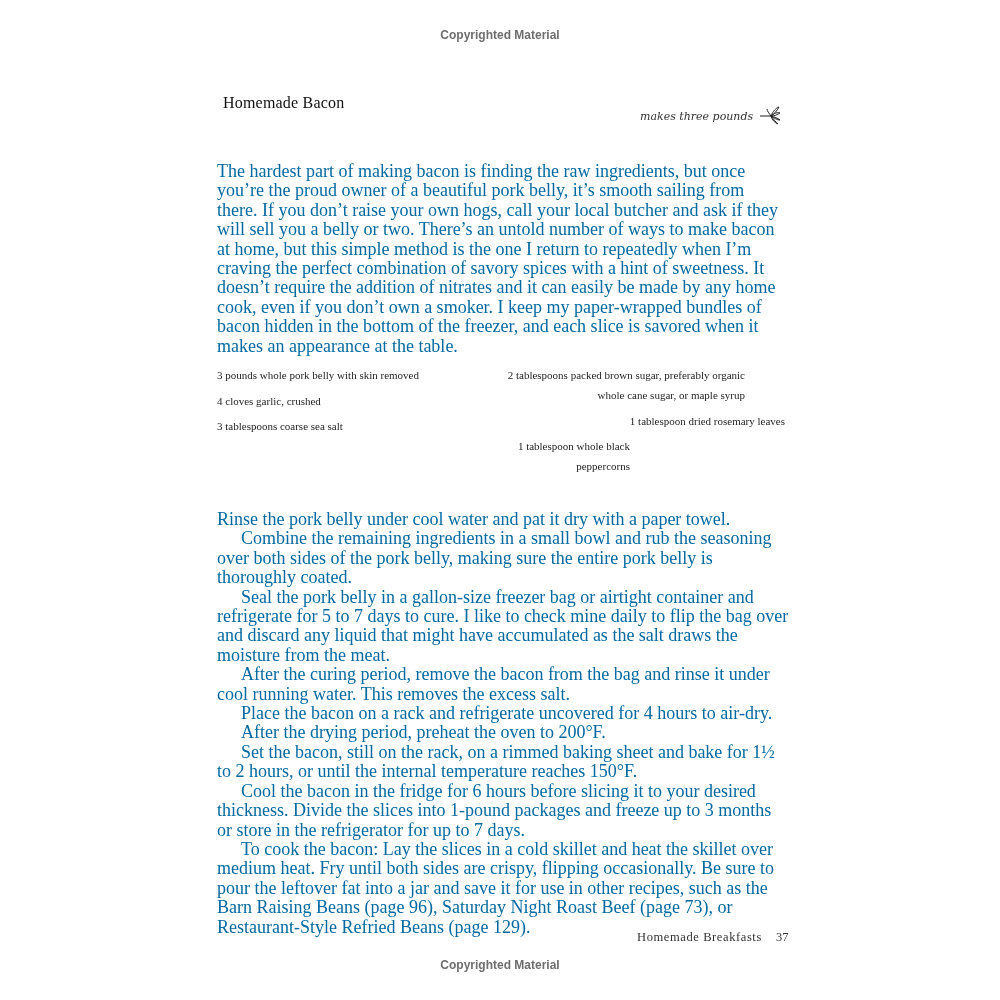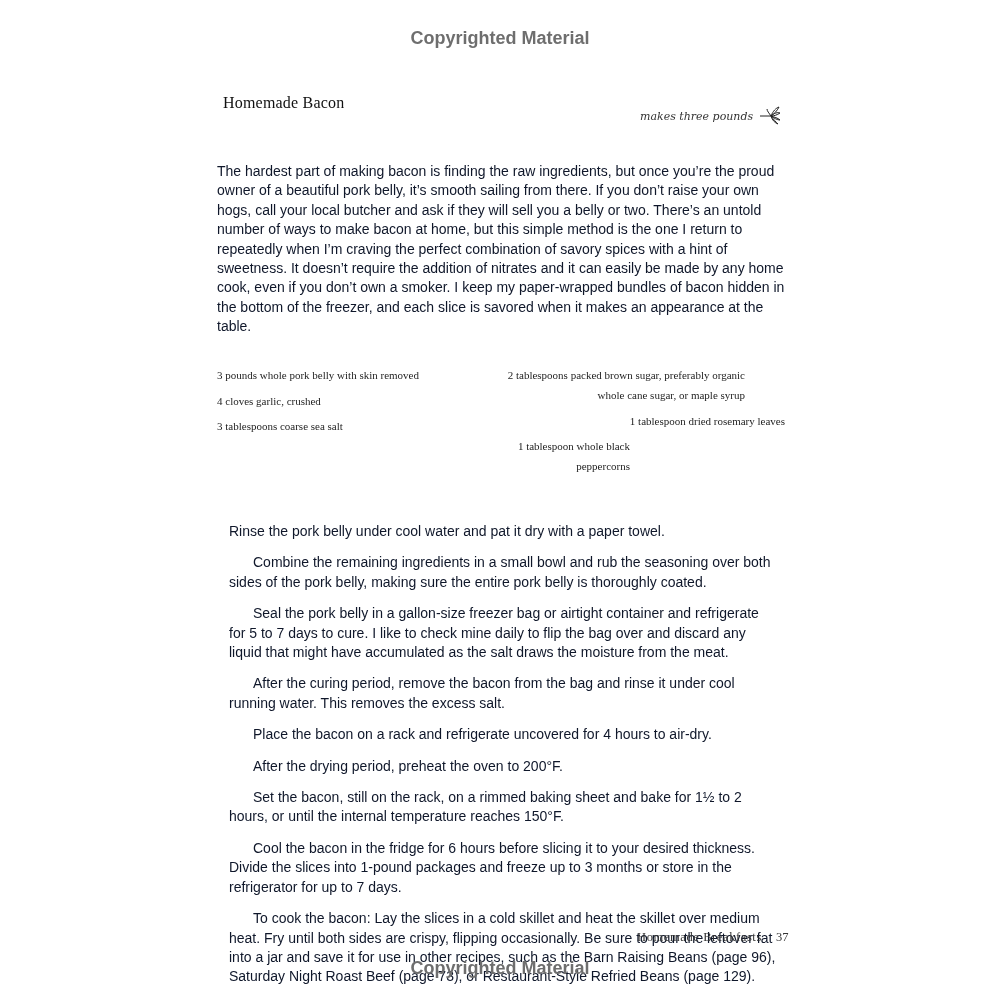--- a/index.html
+++ b/index.html
@@ -1,34 +1,34 @@
 <!DOCTYPE html>
 <html><head>
 <meta charset="utf-8">
 <style>
   html, body { margin:0; padding:0; background:#ffffff; }
   body { width:1000px; height:1000px; position:relative; overflow:hidden; color:#1e1e1e; }
   .copyright { position:absolute; left:0; width:1000px; text-align:center;
-    font-family:"Liberation Sans", sans-serif; font-weight:bold; font-size:18px; color:#6e6e6e; }
+    font-family:"Liberation Sans", sans-serif; font-weight:bold; font-size:12px; color:#6e6e6e; }
   .copyright.top { top:28px; }
   .copyright.bottom { top:958px; }
   .title { position:absolute; left:223px; top:94px; font-family:"Liberation Serif", serif;
     font-size:16px; color:#111; letter-spacing:0.2px; }
   .yield { position:absolute; left:640px; top:105px; font-family:"DejaVu Serif", serif;
     font-style:italic; font-size:11px; color:#333; display:flex; align-items:center; gap:6px; }
   .yield svg { width:22px; height:20px; }
-  .text { font-family:Liberation Sans, sans-serif; font-size:14px; line-height:19.4px; color:#0f172a; }
+  .text { font-family:Liberation Serif, serif; font-size:18px; line-height:19.4px; color:#0369a1; }
   .intro { position:absolute; left:217px; top:162px; width:570px; }
   .ingredients { position:absolute; left:217px; top:365px; width:570px; display:flex; }
   .ing-col { font-family:"Liberation Serif", serif; font-weight:normal; font-size:11px; line-height:20px; color:#1e1e1e; }
   .ing-col.left { width:283px; }
   .ing-col.right { width:285px;text-align:right; }
   .ing-item { margin-bottom:5.5px; }
   .method { position:absolute; left:217px; top:510px; width:572px; }
-  .method p { margin:12px; }
+  .method p { margin:0; }
   .method p.indent { text-indent:24px; }
   .footer { position:absolute; left:637px; top:930px; font-family:"Liberation Serif", serif;
     font-size:12.5px; color:#333; letter-spacing:0.6px; }
   .footer .pagenum { margin-left:14px; letter-spacing:0; }
 </style>
 </head>
 <body>
 
 <div class="copyright top">Copyrighted Material</div>
 

